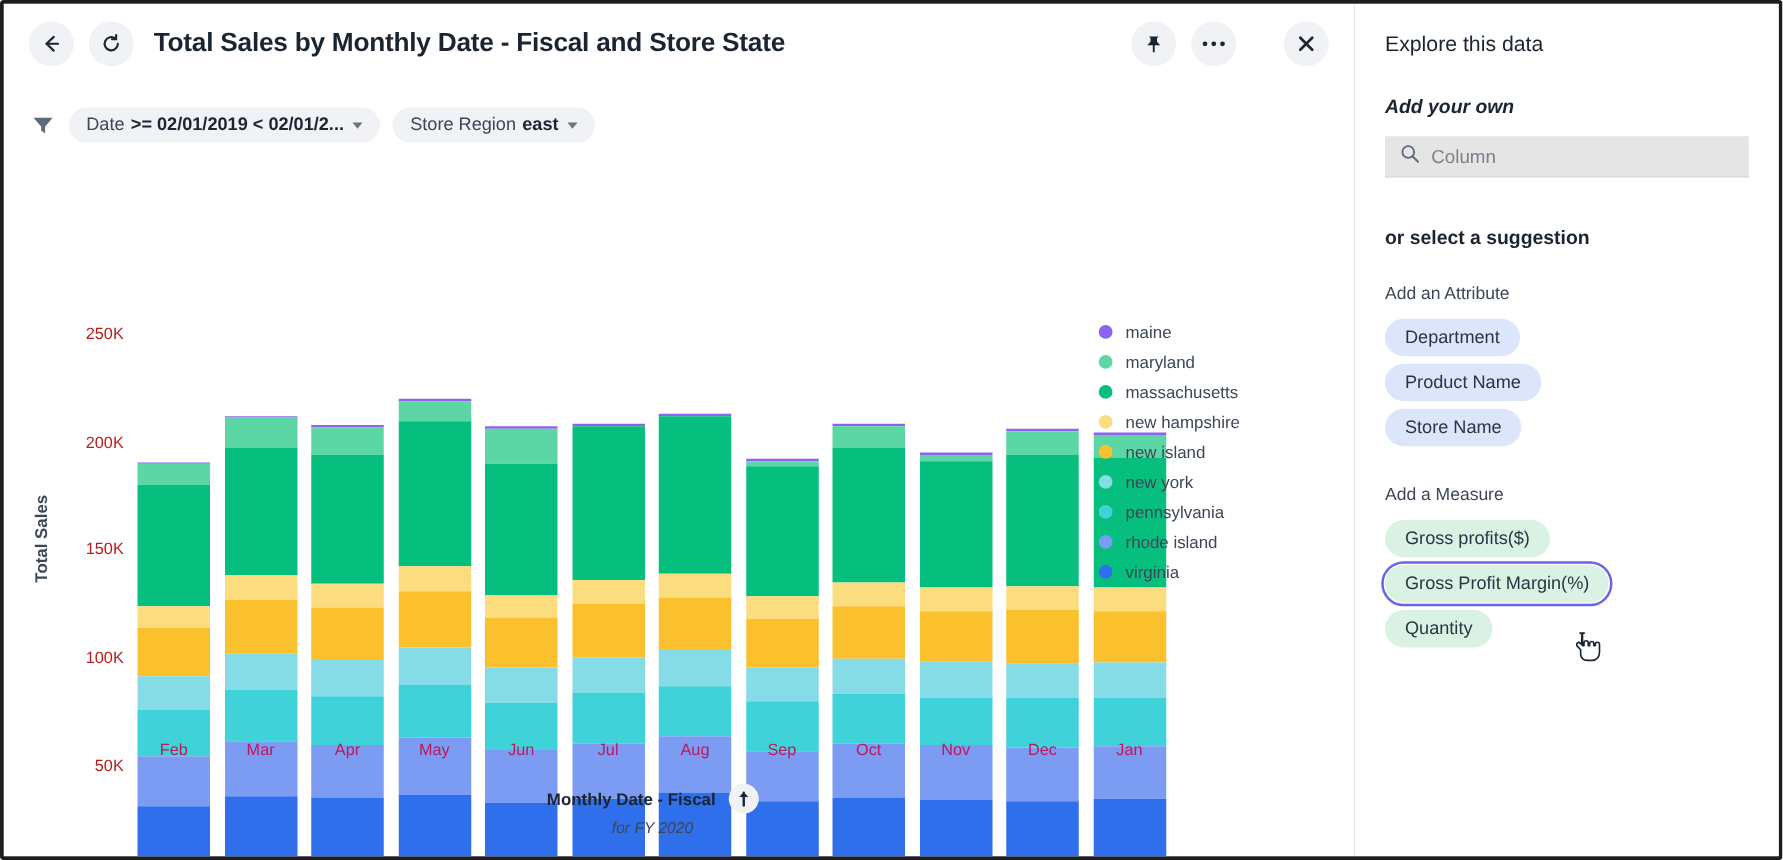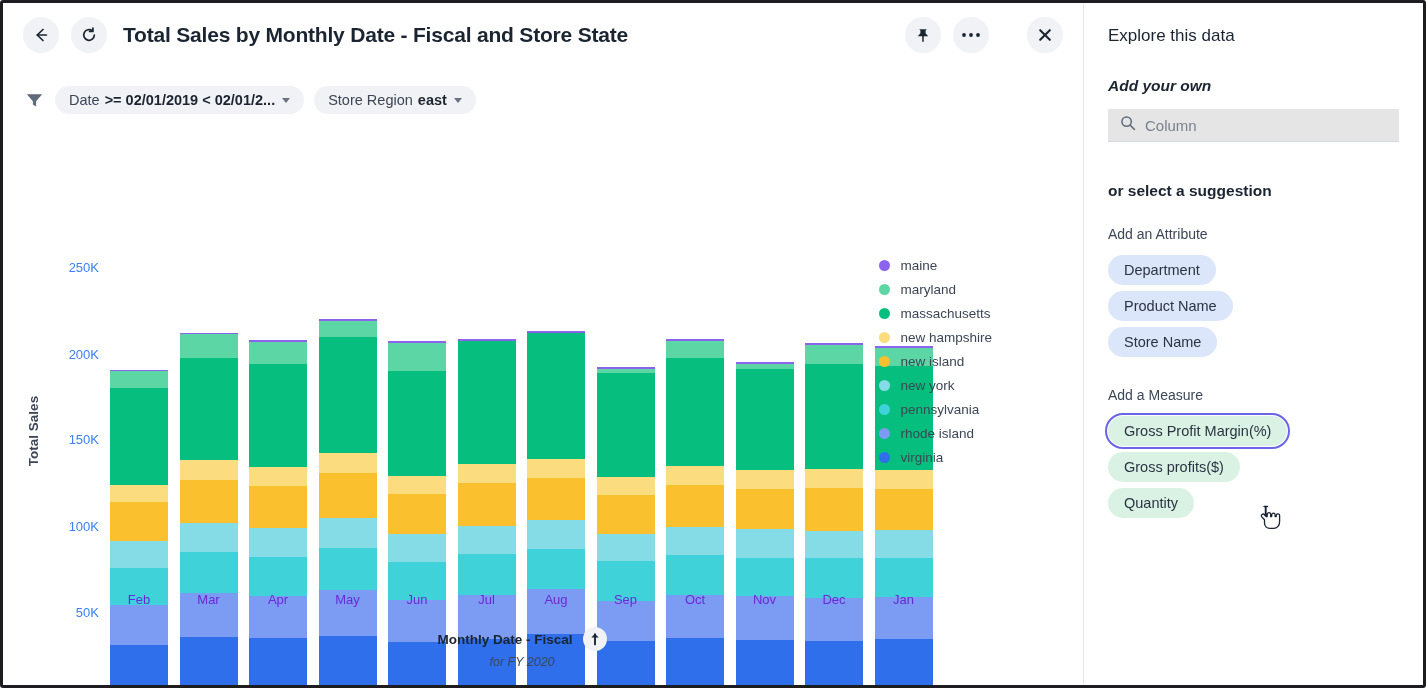--- a/index.html
+++ b/index.html
@@ -76,38 +76,38 @@
   .plot-wrap { position: relative; width: 1081px; height: 570px; }
 
   .ylabel {
     position: absolute; left: 30px; top: 310px;
     transform: translate(-50%,-50%) rotate(-90deg);
     font-size: 13.5px; color: #3c4656; font-weight: bold;
     white-space: nowrap;
   }
   .ytick {
     position: absolute; right: 0; width: 70px;
-    text-align: right; font-size: 13px; color: #3b82f6;
+    text-align: right; font-size: 13px; color: #b91c1c;
     transform: translateY(-50%);
   }
   .ytick-holder { position:absolute; left: 0; top: 0; width: 96px; height: 100%; }
 
   .bars {
     position: absolute; left: 106px; top: 0;
     width: 826px; height: 100%;
   }
   .bar-col {
     position: absolute; bottom: 110px; width: 58px;
     display: flex; flex-direction: column-reverse;
   }
   .seg { width: 100%; }
 
   .xtick {
     position: absolute; bottom: 84px; width: 58px;
-    text-align: center; font-size: 13px; color: #6d28d9;
+    text-align: center; font-size: 13px; color: #be185d;
   }
 
   .xaxis-title {
     position: absolute; left: 106px; width: 826px; bottom: 40px;
     text-align: center;
     display: flex; align-items: center; justify-content: center; gap: 10px;
   }
   .xaxis-title .t { font-size: 13.5px; font-weight: bold; color: #1b2431; }
   .sort-btn {
     width: 24px; height: 24px; border-radius: 50%;
@@ -488,22 +488,22 @@
 
     <div class="sub-head">Add an Attribute</div>
     <div class="pill-list" id="attr-list">
         <div class="pill attr">Department</div>
         <div class="pill attr">Product Name</div>
         <div class="pill attr">Store Name</div>
       </div>
 
     <div class="sub-head m2">Add a Measure</div>
     <div class="pill-list" id="meas-list">
+        <div class="pill meas">Gross profits($)</div>
         <div class="pill meas focused">Gross Profit Margin(%)</div>
-        <div class="pill meas">Gross profits($)</div>
         <div class="pill meas">Quantity</div>
       </div>
   </div>
 
   <div class="cursor-icon">
     <svg width="22" height="26" viewBox="0 0 22 26">
       <path d="M5 1.5 c1.1 0 2 .9 2 2 v8 h1.2 v-2.2 c0-.9.8-1.7 1.7-1.7 s1.7.8 1.7 1.7 v2.2 h1.1 v-1.6 c0-.9.8-1.7 1.7-1.7 s1.7.8 1.7 1.7 v1.6 h1.1 v-1.0 c0-.9.8-1.7 1.7-1.7 s1.7.8 1.7 1.7 v6.2 c0 3.6-2.4 6.6-5.8 6.6 h-4 c-3 0-5.3-2-5.3-5.3 v-3.2 l-2.7-2.9 c-.7-.8-.6-1.9.2-2.5 .8-.6 1.8-.4 2.4.3 l1.0 1.1 v-7.3 c0-1.1.9-2 2-2 z" fill="#ffffff" stroke="#1b2431" stroke-width="1.3" stroke-linejoin="round"></path>
     </svg>
   </div>
 

